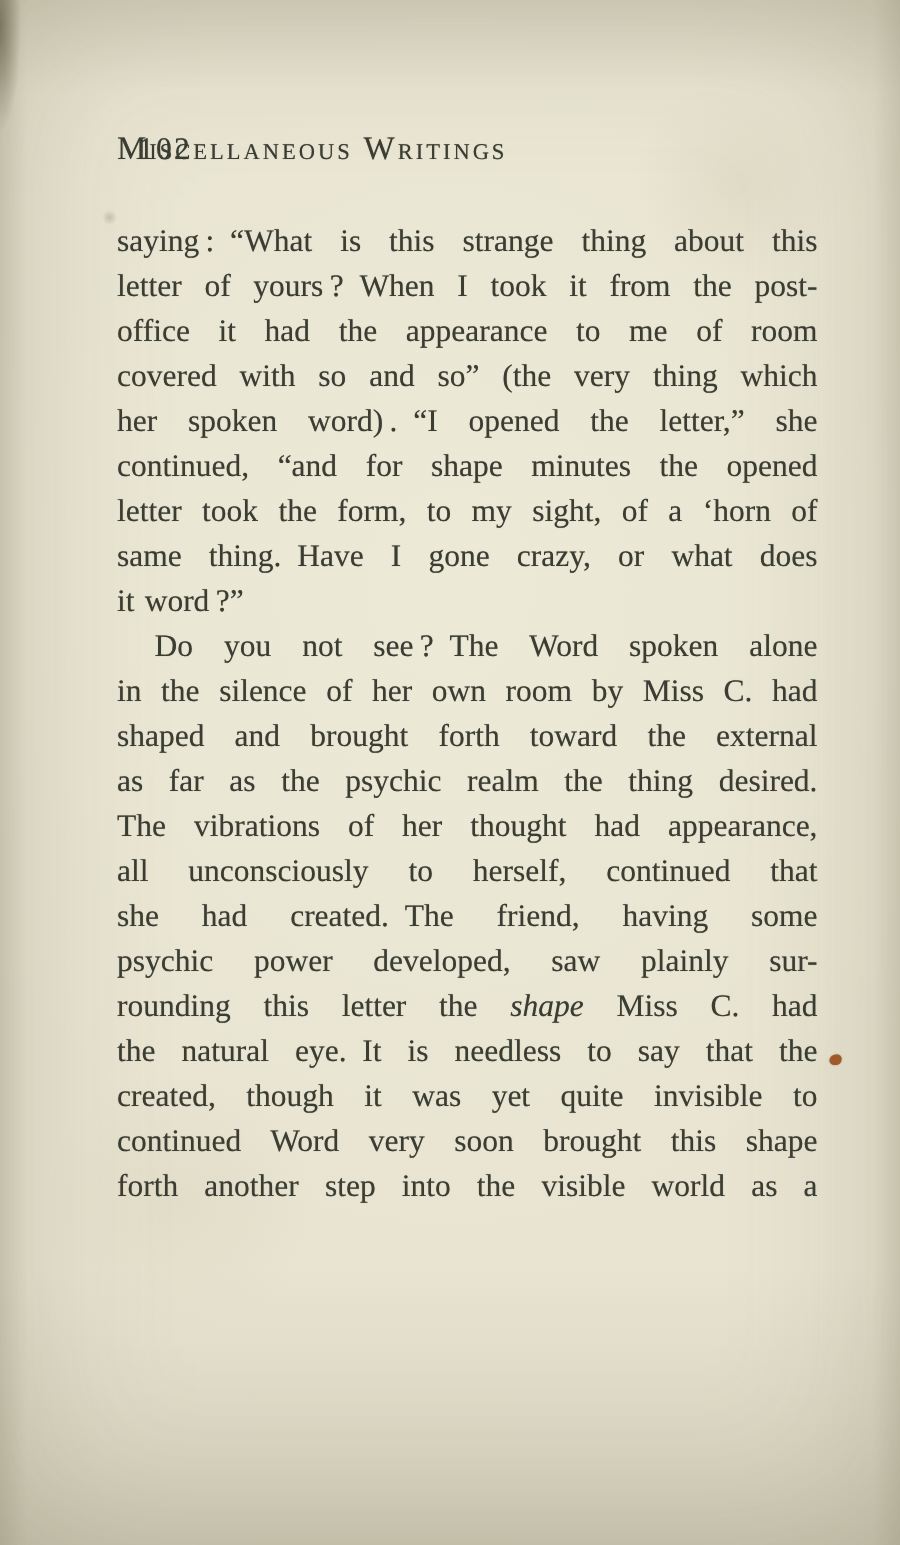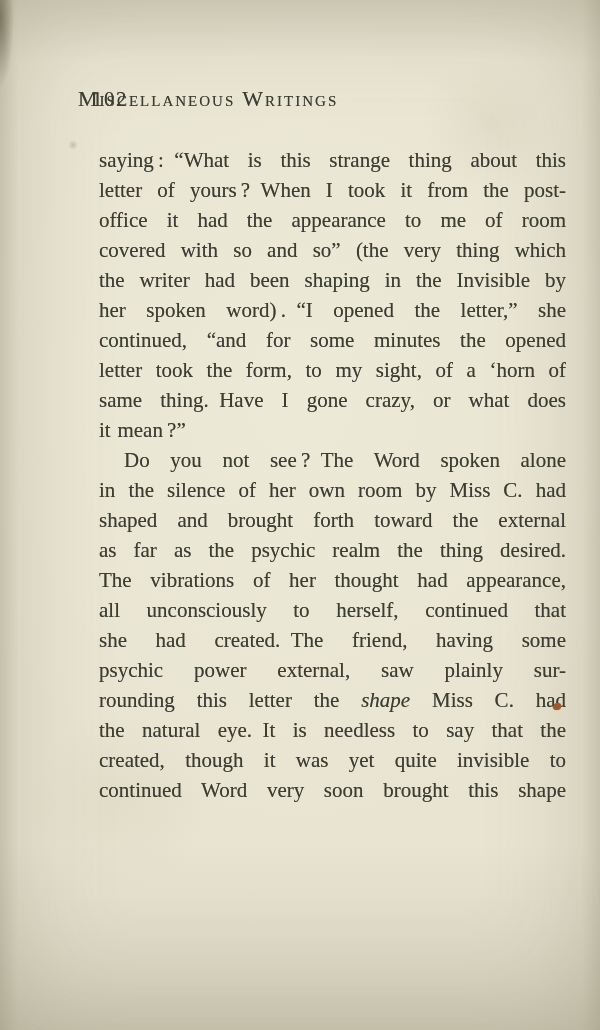--- a/index.html
+++ b/index.html
@@ -46,21 +46,20 @@
   }
   .text-block {
     position: absolute;
     left: 78px;
     top: 145px;
     width: 467px;
     font-size: 21px;
     line-height: 30px;
     word-spacing: 1.5px;
     text-shadow: 0 0 0.5px rgba(59, 61, 51, 0.55);
-    margin-left: 21px;
   }
   .line {
     text-align: justify;
     text-align-last: justify;
     white-space: normal;
   }
   .line.para-end {
     text-align-last: left;
   }
   .line.indent {
@@ -84,36 +83,36 @@
 
 <div class="page">
   <span class="page-number">102</span>
   <span class="running-title">Miscellaneous Writings</span>
   <main class="text-block">
       <div class="para">
         <div class="line">saying : “What is this strange thing about this</div>
         <div class="line">letter of yours ? When I took it from the post-</div>
         <div class="line">office it had the appearance to me of room</div>
         <div class="line">covered with so and so” (the very thing which</div>
-        <div class="line">the writer had been shaping in the Invisible by</div>
         <div class="line">her spoken word) . “I opened the letter,” she</div>
-        <div class="line">continued, “and for some minutes the opened</div>
+        <div class="line">continued, “and for shape minutes the opened</div>
         <div class="line">letter took the form, to my sight, of a ‘horn of</div>
         <div class="line">same thing. Have I gone crazy, or what does</div>
-        <div class="line para-end">it mean ?”</div>
+        <div class="line para-end">it word ?”</div>
       </div>
       <div class="para">
         <div class="line indent">Do you not see ? The Word spoken alone</div>
         <div class="line">in the silence of her own room by Miss C. had</div>
         <div class="line">shaped and brought forth toward the external</div>
         <div class="line">as far as the psychic realm the thing desired.</div>
         <div class="line">The vibrations of her thought had appearance,</div>
         <div class="line">all unconsciously to herself, continued that</div>
         <div class="line">she had created. The friend, having some</div>
-        <div class="line">psychic power external, saw plainly sur-</div>
+        <div class="line">psychic power developed, saw plainly sur-</div>
         <div class="line">rounding this letter the <em>shape</em> Miss C. had</div>
         <div class="line">the natural eye. It is needless to say that the</div>
         <div class="line">created, though it was yet quite invisible to</div>
         <div class="line">continued Word very soon brought this shape</div>
+        <div class="line">forth another step into the visible world as a</div>
       </div>
     </main>
   <span class="ink-speck"></span>
 </div>
 
 </body></html>

